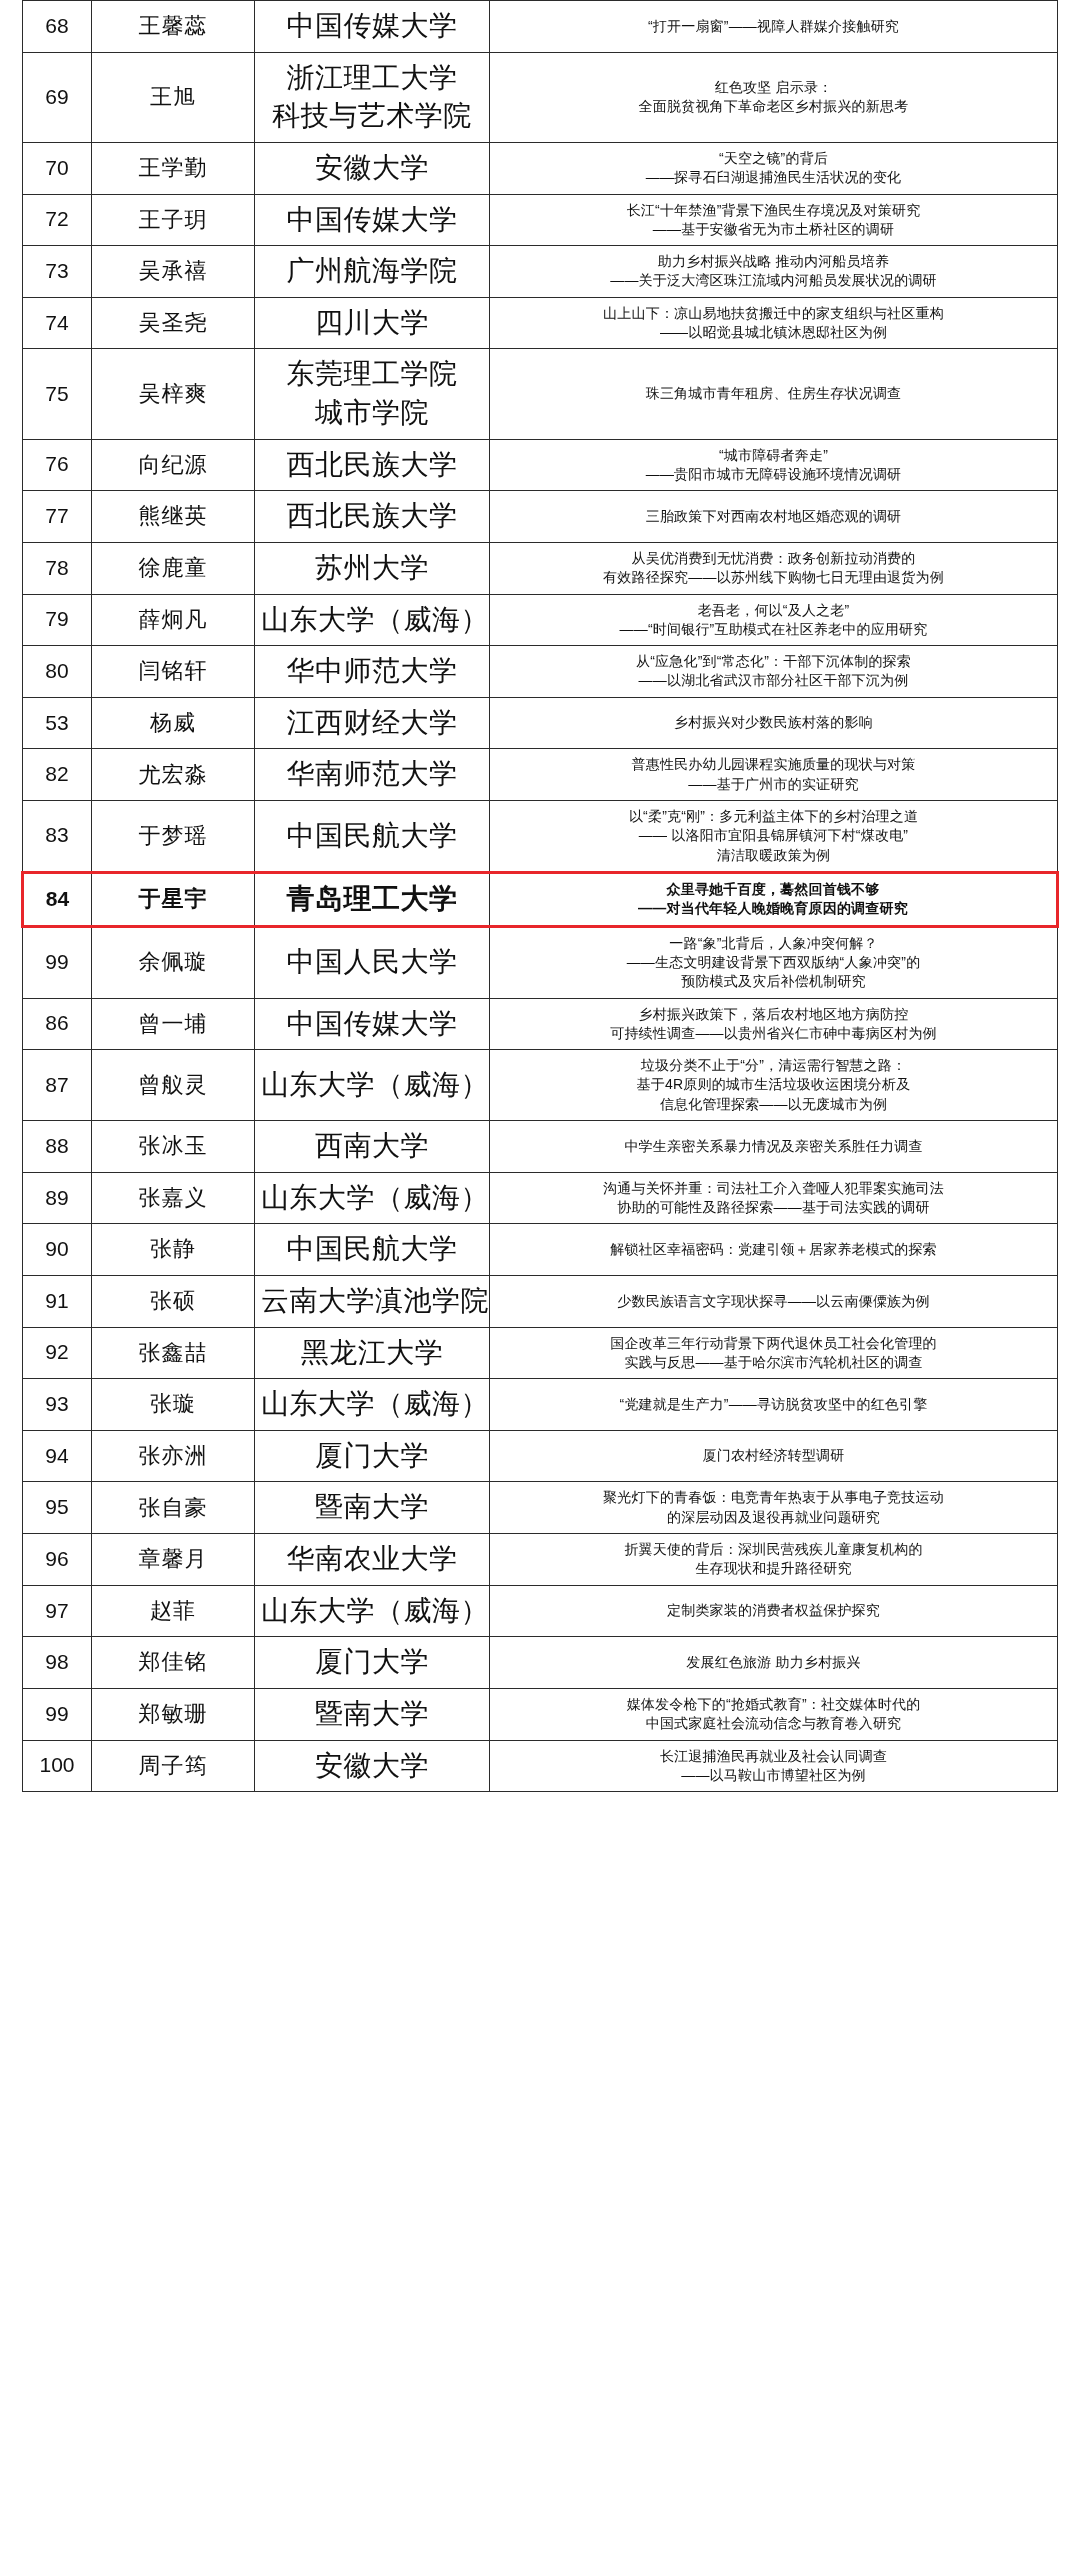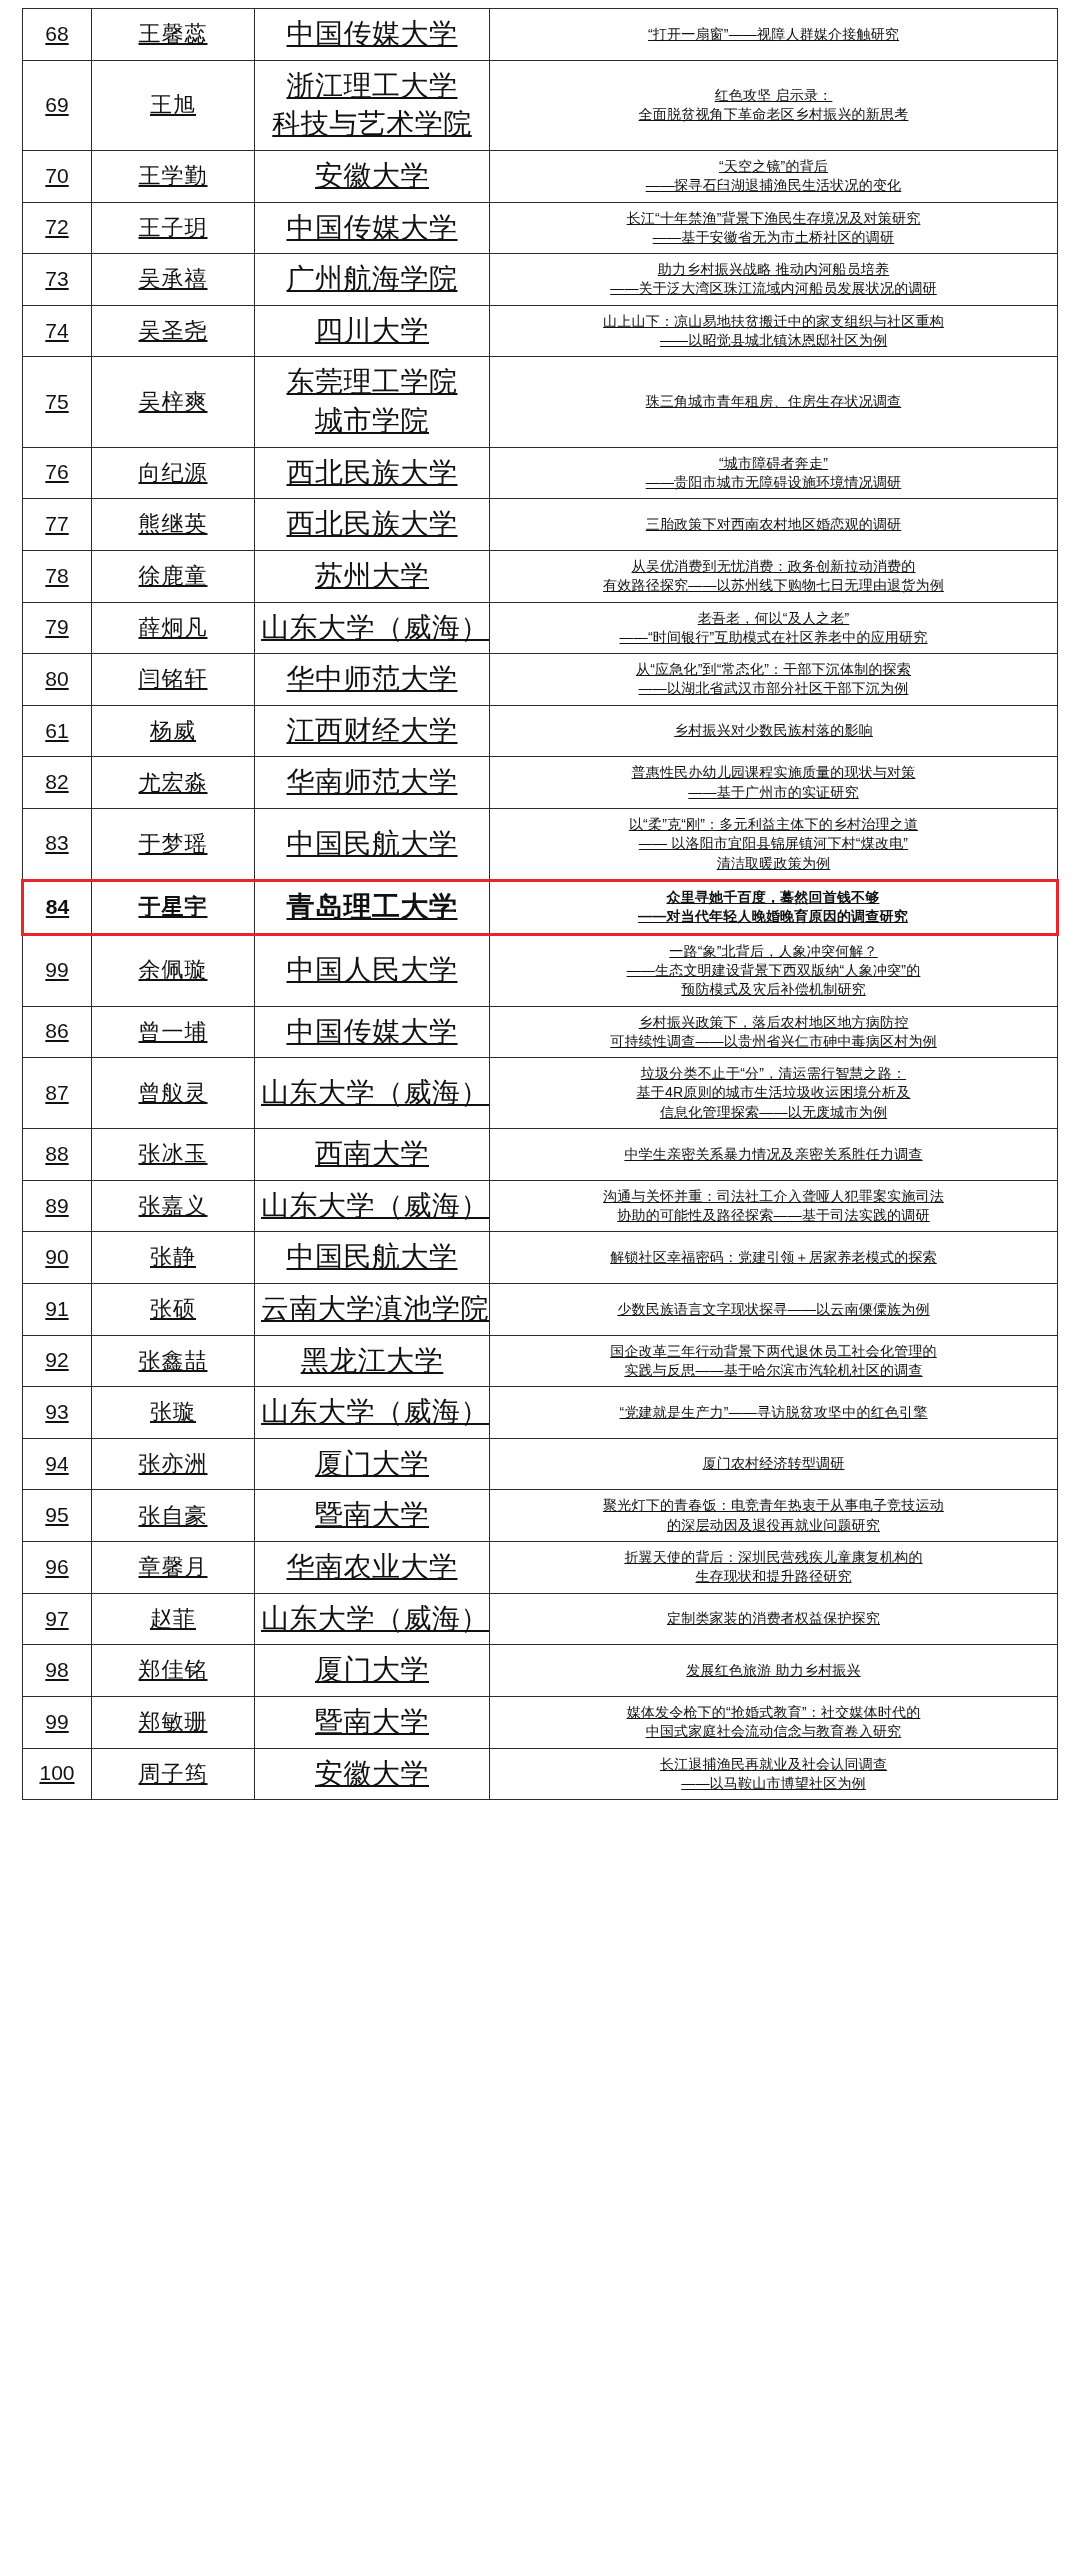--- a/index.html
+++ b/index.html
@@ -13,23 +13,22 @@
     color: #111111;
   }
   .sheet {
     width: 1080px;
     padding: 0;
     box-sizing: border-box;
   }
   table.award-table {
     border-collapse: collapse;
     width: 1038px;
-    margin: 8px auto;
+    margin: 0 auto;
     table-layout: fixed;
-    text-decoration: underline;
   }
   table.award-table td {
     border: 1px solid #2b2b2b;
     padding: 6px 6px;
     vertical-align: middle;
     text-align: center;
     line-height: 1.38;
   }
   td.col-index {
     width: 56px;
@@ -205,21 +204,21 @@
           <td class="col-name">闫铭轩</td>
           <td class="col-school school-multi">
             <span class="line">华中师范大学</span>
           </td>
           <td class="col-title">
             <span class="line">从“应急化”到“常态化”：干部下沉体制的探索</span>
             <span class="line">——以湖北省武汉市部分社区干部下沉为例</span>
           </td>
         </tr>
         <tr>
-          <td class="col-index">61</td>
+          <td class="col-index">53</td>
           <td class="col-name">杨威</td>
           <td class="col-school school-multi">
             <span class="line">江西财经大学</span>
           </td>
           <td class="col-title">
             <span class="line">乡村振兴对少数民族村落的影响</span>
           </td>
         </tr>
         <tr>
           <td class="col-index">82</td>

